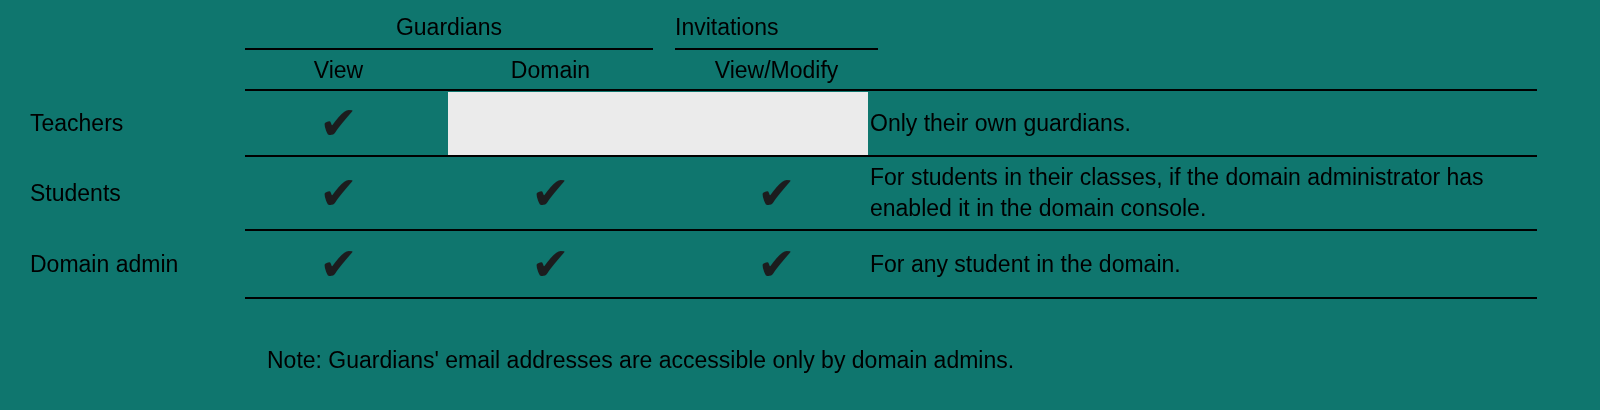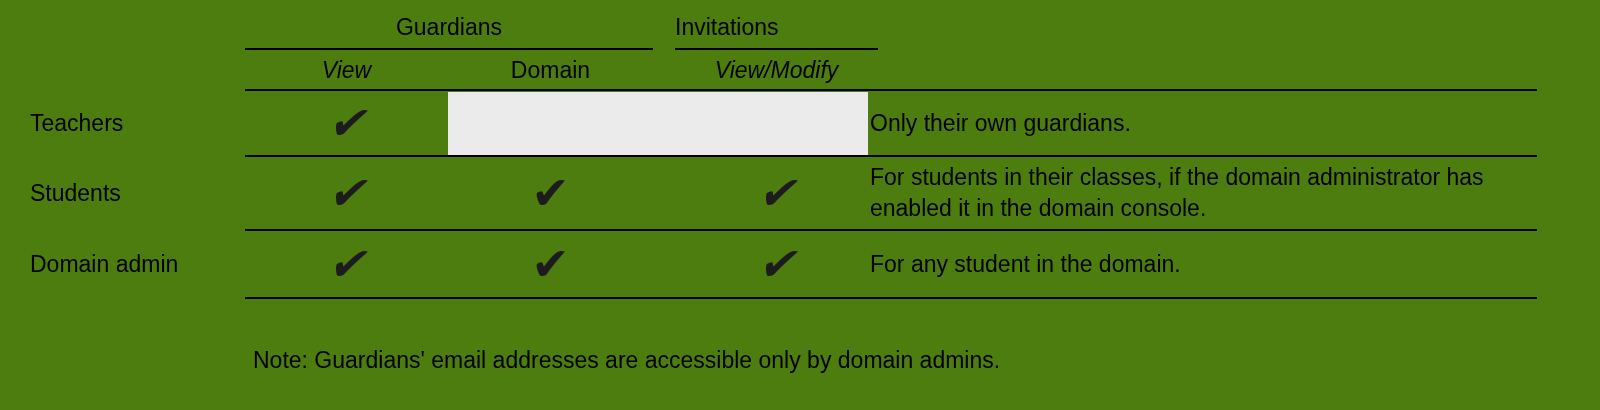--- a/index.html
+++ b/index.html
@@ -1,39 +1,39 @@
 <!DOCTYPE html>
 <html><head>
 <meta charset="utf-8">
 <style>
   html, body { margin: 0; padding: 0; background: #ffffff; }
   .page {
     position: relative;
     width: 1600px;
     height: 410px;
-    background: #4d7c0f;
+    background: #0f766e;
     color: #000000;
     font-family: "Liberation Sans", sans-serif;
     font-size: 23px;
     overflow: hidden;
   }
   .abs { position: absolute; }
 
   
   .group-guardians   { left: 245px; top: 14px; width: 408px; text-align: center; }
   .group-invitations { left: 675px; top: 14px; width: 203px; text-align: left; }
   .uline             { height: 2px; background: #000; }
   .uline-guardians   { left: 245px; top: 48px; width: 408px; }
   .uline-invitations { left: 675px; top: 48px; width: 203px; }
 
   
   .subheader   { top: 57px; text-align: center; }
-  .c-view      { left: 245px; width: 203px; font-style: italic; }
+  .c-view      { left: 237px; width: 203px; }
   .c-modify    { left: 448px; width: 205px; }
-  .c-vm        { left: 675px; width: 203px; font-style: italic; }
+  .c-vm        { left: 675px; width: 203px; }
 
   
   .hline   { left: 245px; width: 1292px; height: 2px; background: #000; }
   .hline-1 { top: 89px; }
   .hline-2 { top: 155px; }
   .hline-3 { top: 229px; }
   .hline-4 { top: 297px; }
 
   
   .r1 { top: 91px;  height: 64px; }
@@ -51,21 +51,21 @@
     left: 448px; top: 92px; width: 420px; height: 63px;
     background: #ebebeb;
   }
 
   .note-cell {
     left: 870px; width: 672px;
     display: flex; align-items: center;
     line-height: 31px;
   }
 
-  .footnote { left: 253px; top: 347px; line-height: 26px; }
+  .footnote { left: 267px; top: 347px; line-height: 26px; }
 </style>
 </head>
 <body>
 
 <div class="page">
 
   <div class="abs group-guardians">Guardians</div>
   <div class="abs group-invitations">Invitations</div>
   <div class="abs uline uline-guardians"></div>
   <div class="abs uline uline-invitations"></div>

